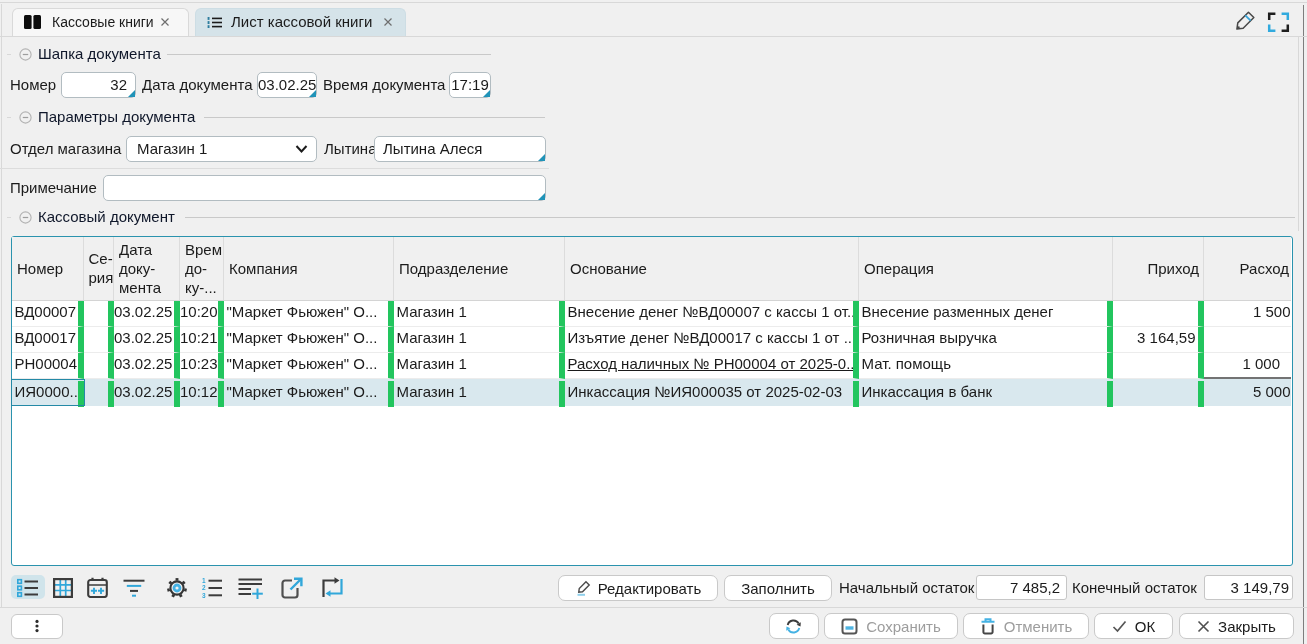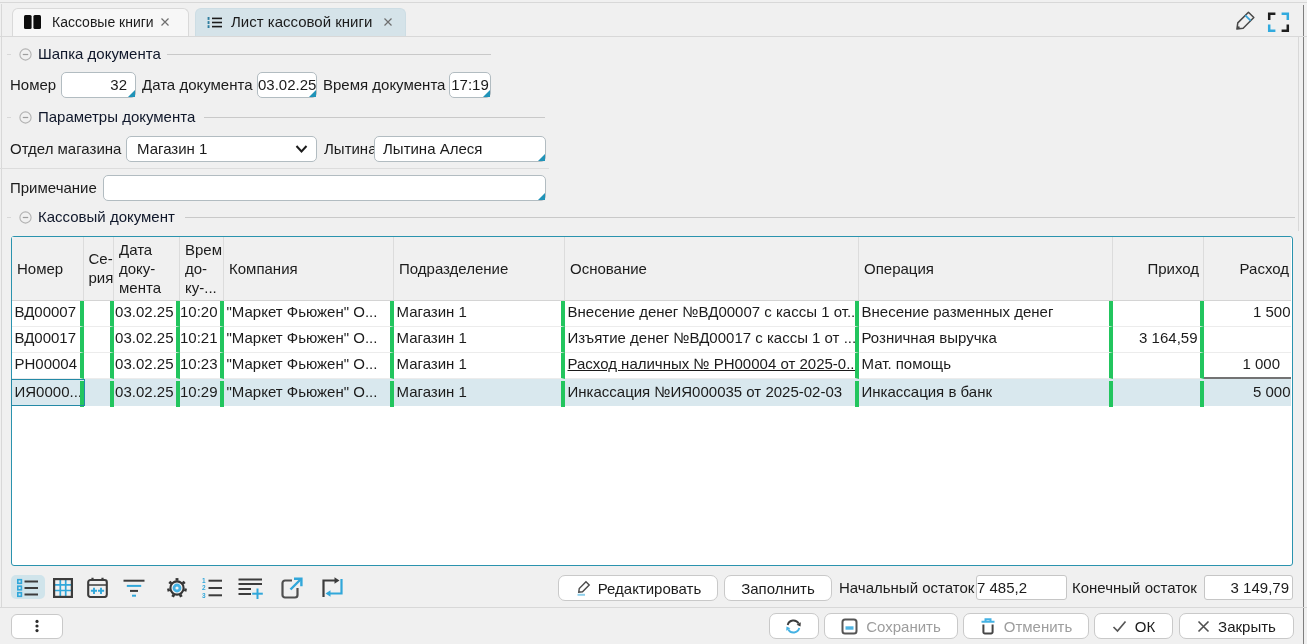--- a/index.html
+++ b/index.html
@@ -8,21 +8,21 @@
 .vl{position:absolute;background:#d8d8d8;width:1px}
 .tab{position:absolute;top:8px;height:28px;border-radius:6px 6px 0 0;box-sizing:border-box}
 .lb{position:absolute;white-space:nowrap;line-height:18px}
 .inp{position:absolute;background:#fff;border:1px solid #b2bcc1;border-radius:5px;box-sizing:border-box}
 .tri{position:absolute;right:0;bottom:0;width:7px;height:7px;clip-path:polygon(100% 0,100% 100%,0 100%);background:#2093b8}
 .sg{color:#0f172a}
 .btn{position:absolute;background:#fff;border:1px solid #c9c9c9;border-radius:7px;box-sizing:border-box;
  display:flex;align-items:center;justify-content:center;white-space:nowrap}
 .hc{position:absolute;box-sizing:border-box;border-right:1px solid #dcdcdc;display:flex;flex-direction:column;justify-content:center;line-height:19px;padding-left:5px}
 .hcr{justify-content:center;align-items:flex-end;padding-right:4px;padding-left:0}
-.tc{position:absolute;box-sizing:border-box;border-right:4px solid #22c55e;line-height:22px;padding-left:2.5px;white-space:nowrap;overflow:hidden}
+.tc{position:absolute;box-sizing:border-box;border-right:6px solid #22c55e;line-height:22px;padding-left:2.5px;white-space:nowrap;overflow:hidden}
 .tcr{text-align:right;padding-right:2.5px;padding-left:0}
 </style></head><body>
 <div id="app">
 <div class="hl" style="left:0;top:2px;width:1307px"></div>
 <div class="vl" style="left:1px;top:4px;height:603px"></div>
 <div class="vl" style="left:1297.5px;top:37px;height:194px"></div>
 <div class="vl" style="left:1302.5px;top:5px;height:639px;width:1.5px;background:#7e7e7e"></div>
 <div class="hl" style="left:0;top:36px;width:1307px"></div>
 <div class="hl" style="left:0;top:607px;width:1307px"></div>
 <div class="tab" style="left:12px;width:177px;background:#f7f7f7;border:1px solid #d9d9d9;border-bottom:none"></div>
@@ -143,21 +143,21 @@
 <div class="tc" style="left:224px;top:352.5px;width:170px;height:26px;border-bottom:1px solid #ececec;">"Маркет Фьюжен" О...</div>
 <div class="tc" style="left:394px;top:352.5px;width:171px;height:26px;border-bottom:1px solid #ececec;">Магазин 1</div>
 <div class="tc" style="left:565px;top:352.5px;width:294px;height:26px;border-bottom:1px solid #ececec;text-decoration:underline;">Расход наличных № РН00004 от 2025-0...</div>
 <div class="tc" style="left:859px;top:352.5px;width:254px;height:26px;border-bottom:1px solid #ececec;">Мат. помощь</div>
 <div class="tc tcr" style="left:1113px;top:352.5px;width:91px;height:26px;border-bottom:1px solid #ececec;"></div>
 <div class="tc tcr" style="left:1204px;top:352.5px;width:87px;height:26px;border-bottom:2px solid #737373;border-right:none;padding-right:11px;">1 000</div>
 <div class="a" style="left:12px;top:378.5px;width:1279px;height:27.5px;background:#d9e8ee"></div>
 <div class="tc" style="left:12px;top:380.5px;width:71.5px;height:26px;">ИЯ0000...</div>
 <div class="tc" style="left:83.5px;top:380.5px;width:30.5px;height:26px;"></div>
 <div class="tc tcr" style="left:114px;top:380.5px;width:66px;height:26px;">03.02.25</div>
-<div class="tc tcr" style="left:180px;top:380.5px;width:44px;height:26px;">10:29</div>
+<div class="tc tcr" style="left:180px;top:380.5px;width:44px;height:26px;">10:12</div>
 <div class="tc" style="left:224px;top:380.5px;width:170px;height:26px;">"Маркет Фьюжен" О...</div>
 <div class="tc" style="left:394px;top:380.5px;width:171px;height:26px;">Магазин 1</div>
 <div class="tc" style="left:565px;top:380.5px;width:294px;height:26px;">Инкассация №ИЯ000035 от 2025-02-03</div>
 <div class="tc" style="left:859px;top:380.5px;width:254px;height:26px;">Инкассация в банк</div>
 <div class="tc tcr" style="left:1113px;top:380.5px;width:91px;height:26px;"></div>
 <div class="tc tcr" style="left:1204px;top:380.5px;width:87px;height:26px;border-right:none;padding-right:0.5px;">5 000</div>
 <div class="a" style="left:10.5px;top:378.5px;width:74px;height:27.5px;border:1.5px solid #2489a6;box-sizing:border-box"></div>
 <div class="a" style="left:11px;top:574.5px;width:33.5px;height:24.5px;background:#d0e4eb;border-radius:5px"></div>
 <svg class="a" style="left:16.7px;top:576.5px" width="22" height="22" viewBox="0 0 22 22">
       <g stroke="#3c3c3c" stroke-width="2">
@@ -240,21 +240,21 @@
       <path d="M9.5 13.2 L4.5 16.5 L9.5 19.8 Z" fill="#31a7da"></path>
     </svg>
 <div class="btn" style="left:558px;top:575px;width:160px;height:26px"><svg width="16" height="16" viewBox="0 0 16 16" style="margin-right:7px">
         <g transform="rotate(45 8 8)">
           <path d="M5.7 1.5 h4.6 v9.5 l-2.3 3 l-2.3 -3 z" fill="none" stroke="#4a4a4a" stroke-width="1.4"></path>
         </g>
         <path d="M2.5 14.8 H10" stroke="#8fd0ec" stroke-width="2"></path>
       </svg>Редактировать</div>
 <div class="btn" style="left:724px;top:575px;width:108px;height:26px">Заполнить</div>
 <div class="lb" style="left:839px;top:579px">Начальный остаток</div>
-<div class="inp" style="left:976px;top:574.5px;width:91px;height:25.5px;border-color:#c6c6c6;border-radius:3px;text-align:left;line-height:23.5px;padding-right:23px">7 485,2</div>
+<div class="inp" style="left:976px;top:574.5px;width:91px;height:25.5px;border-color:#c6c6c6;border-radius:3px;text-align:right;line-height:23.5px;padding-right:6px">7 485,2</div>
 <div class="lb" style="left:1072px;top:579px">Конечный остаток</div>
 <div class="inp" style="left:1204px;top:574.5px;width:89px;height:25.5px;border-color:#c6c6c6;border-radius:3px;text-align:right;line-height:23.5px;padding-right:3px">3 149,79</div>
 <div class="btn" style="left:11px;top:613.5px;width:51.5px;height:25px;border-radius:6px">
       <svg width="14" height="14" viewBox="0 0 14 14">
         <g fill="#2c2c2c">
           <circle cx="7" cy="2.4" r="1.6"></circle>
           <circle cx="7" cy="7" r="1.6"></circle>
           <circle cx="7" cy="11.6" r="1.6"></circle>
         </g>
       </svg>

